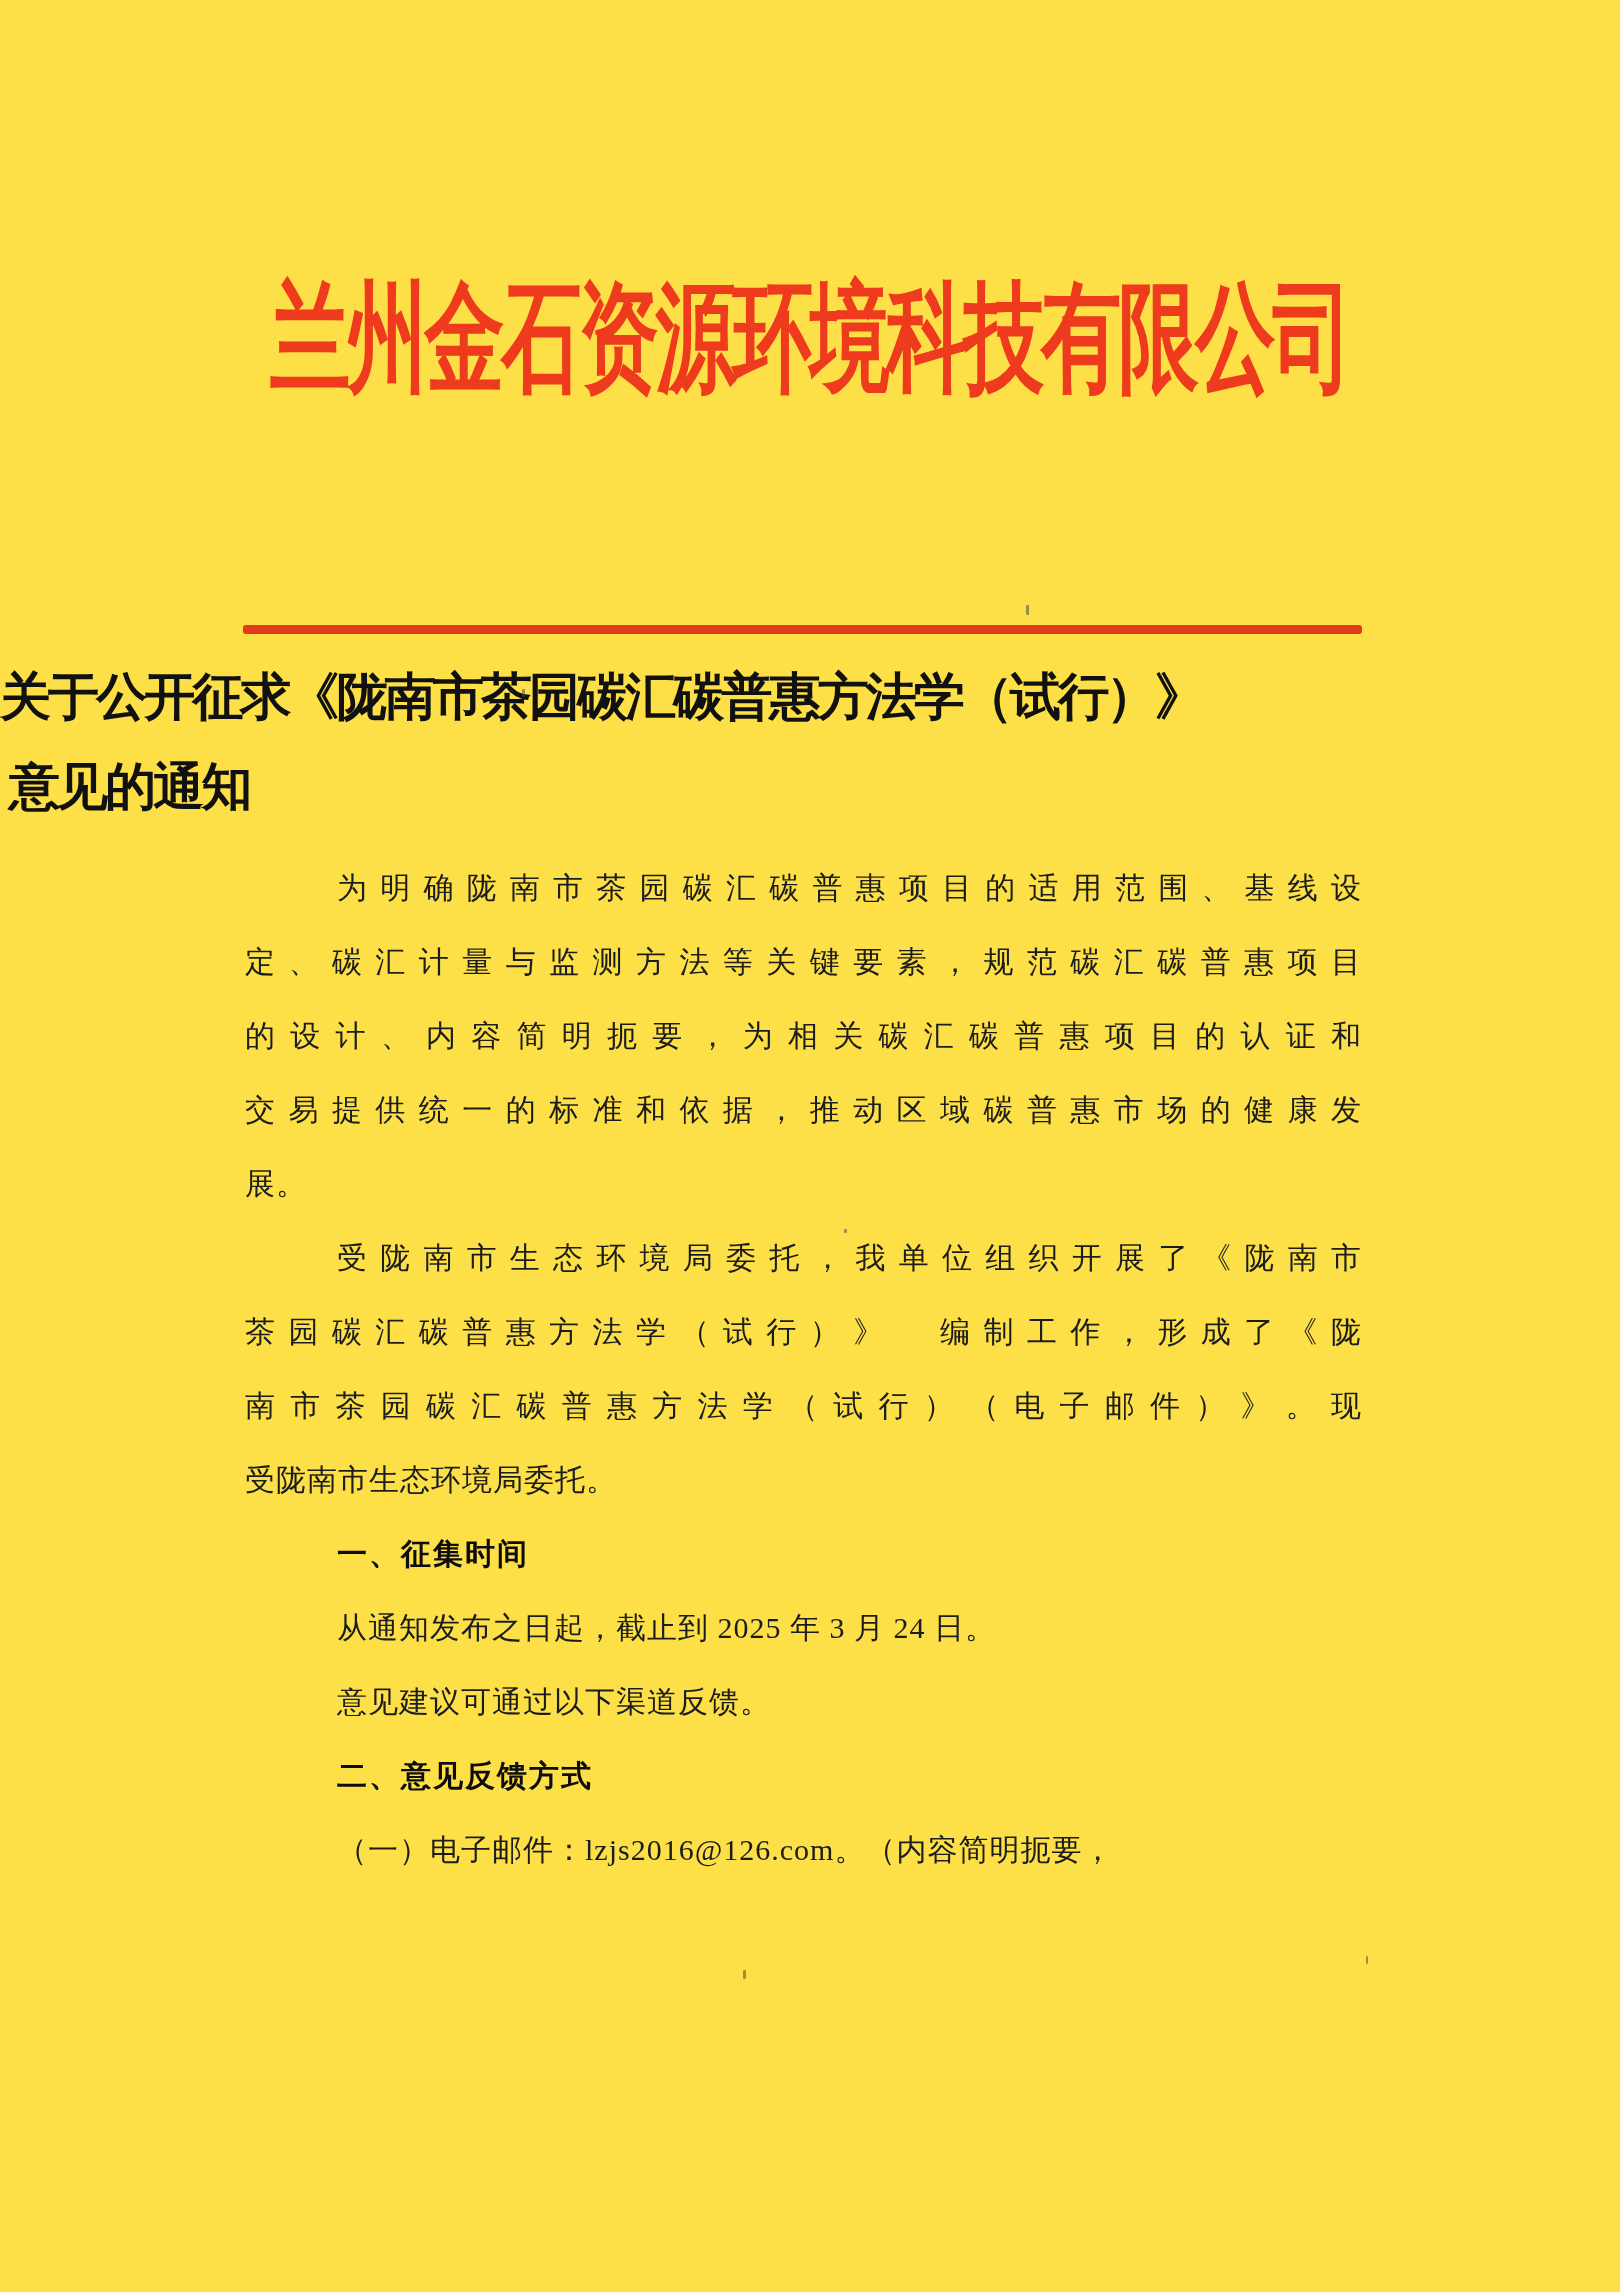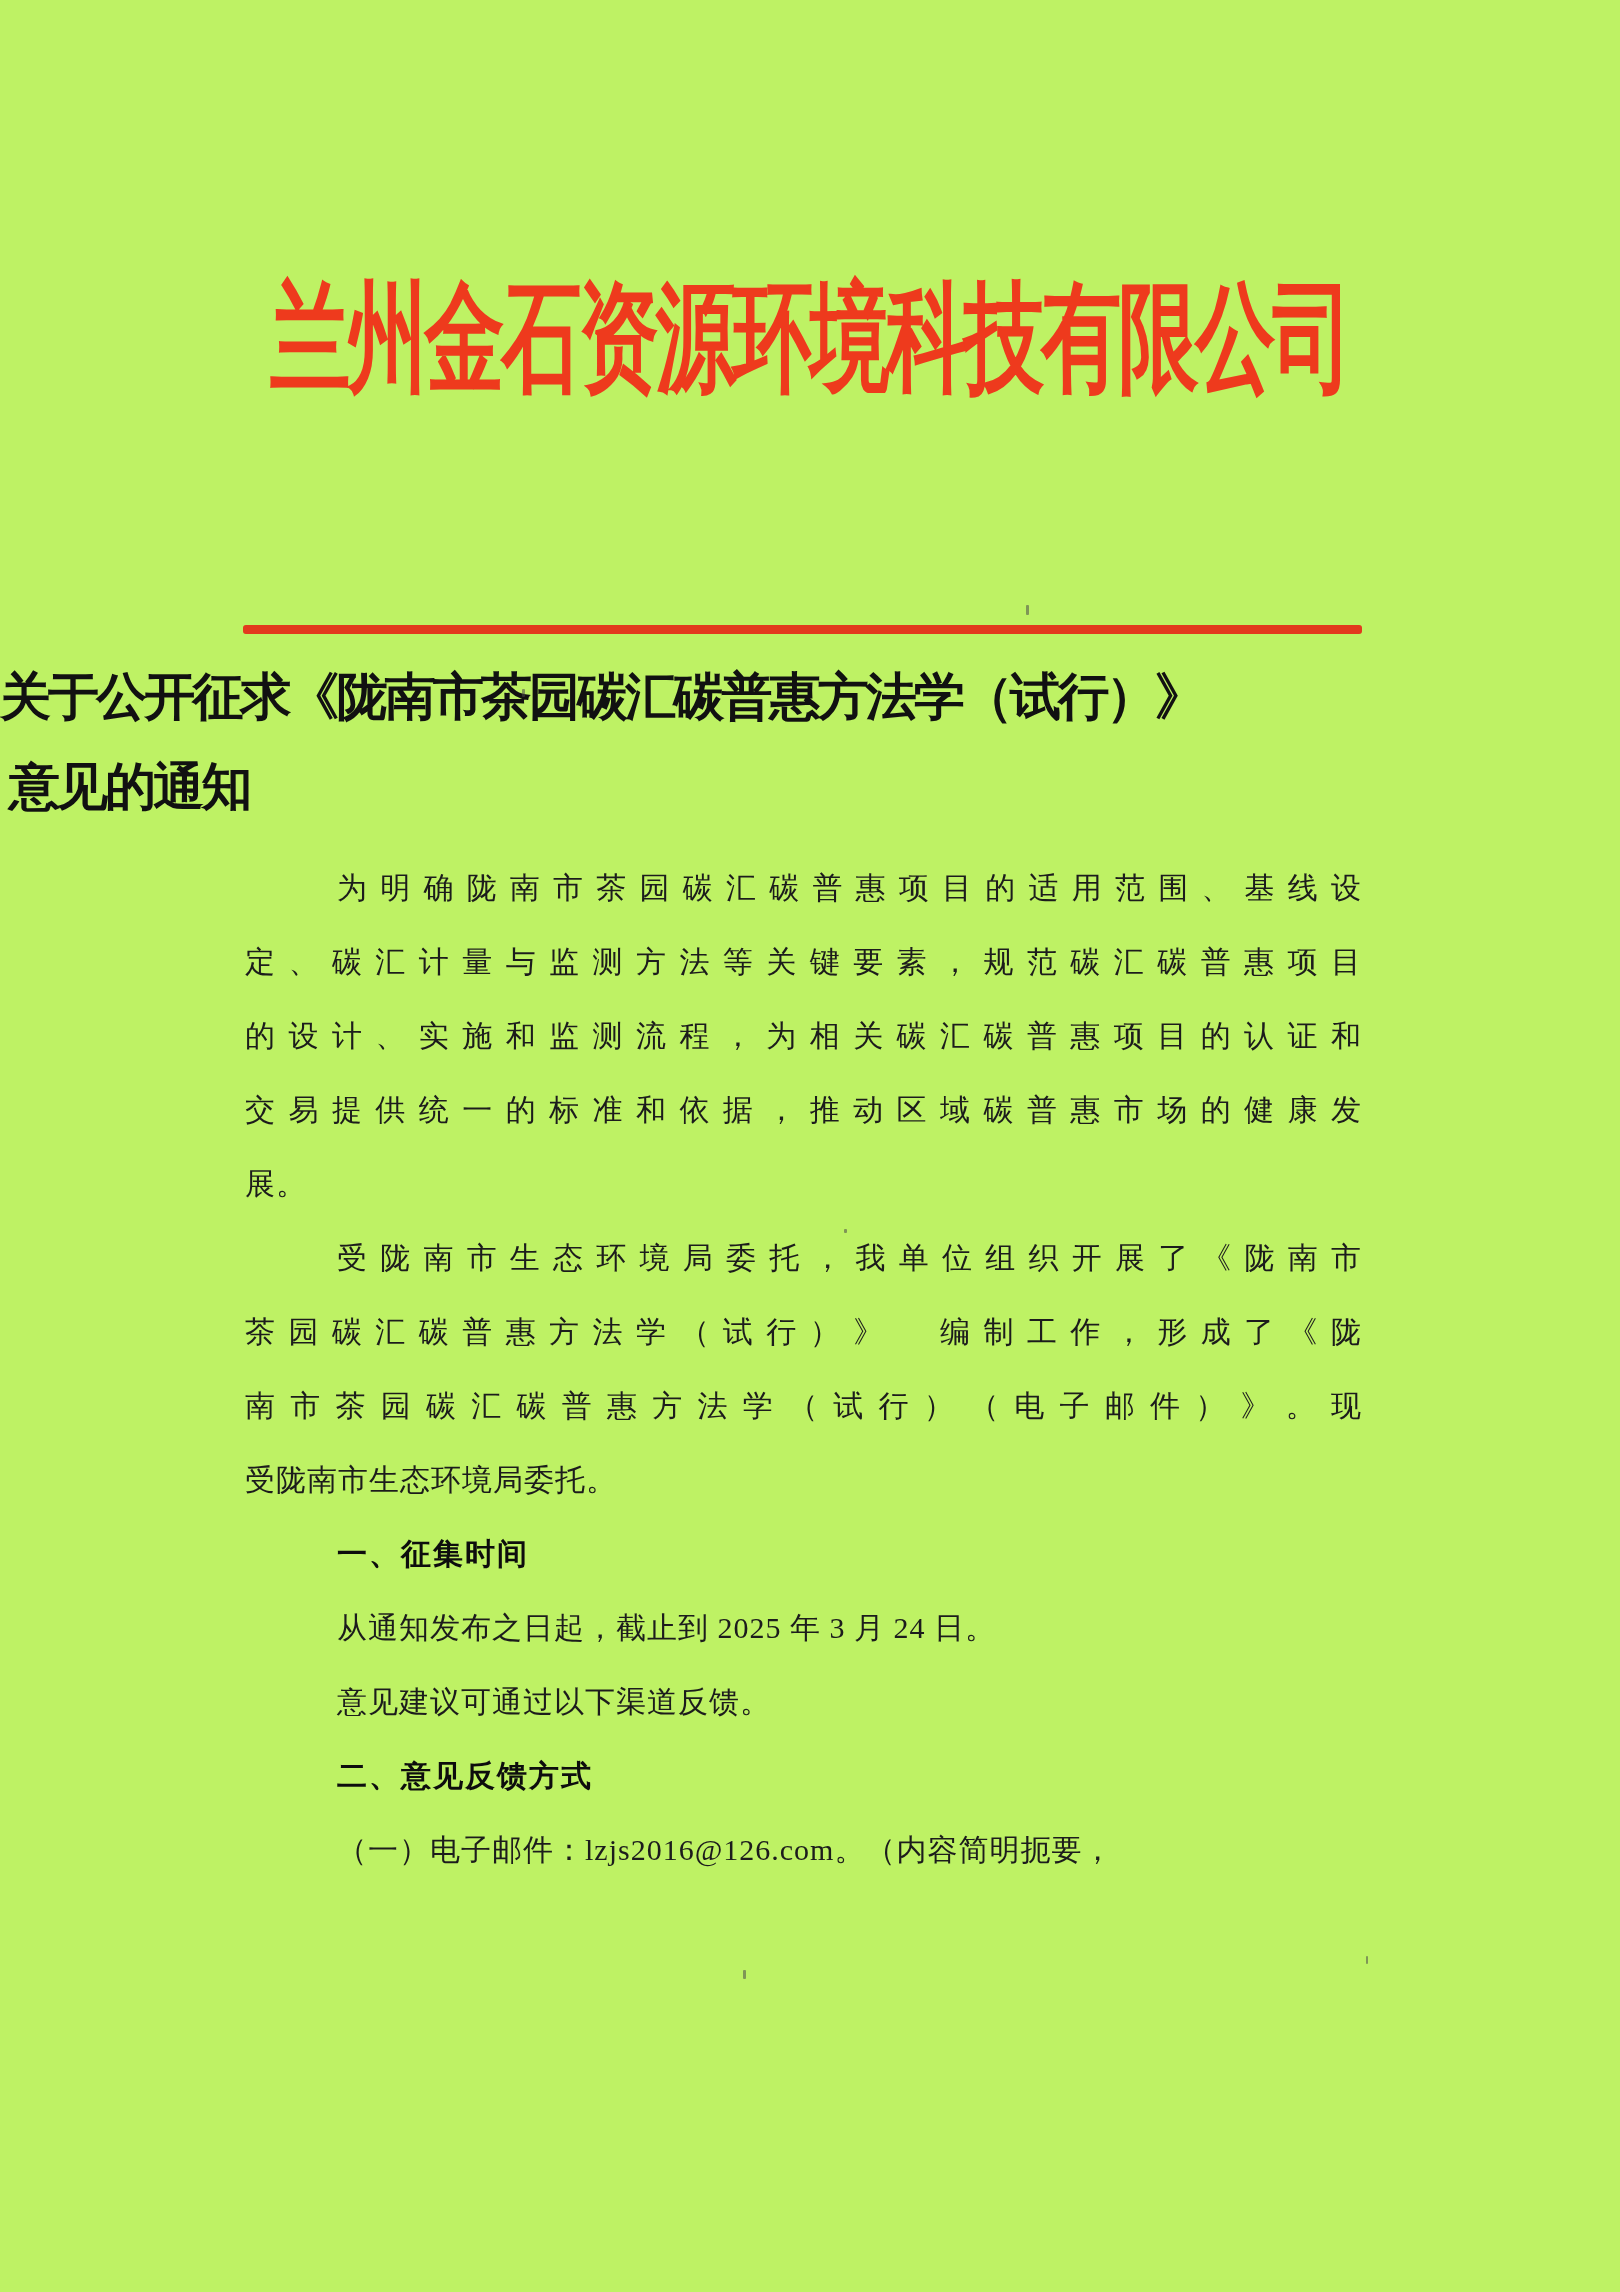--- a/index.html
+++ b/index.html
@@ -5,21 +5,21 @@
   html, body {
     margin: 0;
     padding: 0;
     background: #e9e9e9;
   }
   .page {
     position: relative;
     width: 1620px;
     height: 2293px;
     margin: 0 auto;
-    background: #bef264;
+    background: #fde047;
     overflow: hidden;
     font-family: "Liberation Serif", "DejaVu Serif", serif;
     color: var(--body-text, #1c1c1c);
   }
   .letterhead {
     position: absolute;
     top: 272px;
     left: 0;
     width: 100%;
     text-align: center;
@@ -95,21 +95,21 @@
   <div class="letterhead">兰州金石资源环境科技有限公司</div>
 
   <div class="red-rule"></div>
 
   <div class="doc-title l1">关于公开征求《陇南市茶园碳汇碳普惠方法学（试行）》</div>
   <div class="doc-title l2">意见的通知</div>
 
   <div class="content">
     <div class="ln fill indent">为明确陇南市茶园碳汇碳普惠项目的适用范围、基线设</div>
     <div class="ln fill">定、碳汇计量与监测方法等关键要素，规范碳汇碳普惠项目</div>
-    <div class="ln fill">的设计、实施和监测流程，为相关碳汇碳普惠项目的认证和</div>
+    <div class="ln fill">的设计、内容简明扼要，为相关碳汇碳普惠项目的认证和</div>
     <div class="ln fill">交易提供统一的标准和依据，推动区域碳普惠市场的健康发</div>
     <div class="ln">展。</div>
     <div class="ln fill indent">受陇南市生态环境局委托，我单位组织开展了《陇南市</div>
     <div class="ln fill">茶园碳汇碳普惠方法学（试行）》　编制工作，形成了《陇</div>
     <div class="ln fill">南市茶园碳汇碳普惠方法学（试行）（电子邮件）》。现</div>
     <div class="ln">受陇南市生态环境局委托。</div>
     <div class="ln head indent">一、征集时间</div>
     <div class="ln indent">从通知发布之日起，截止到 2025 年 3 月 24 日。</div>
     <div class="ln indent">意见建议可通过以下渠道反馈。</div>
     <div class="ln head indent">二、意见反馈方式</div>

